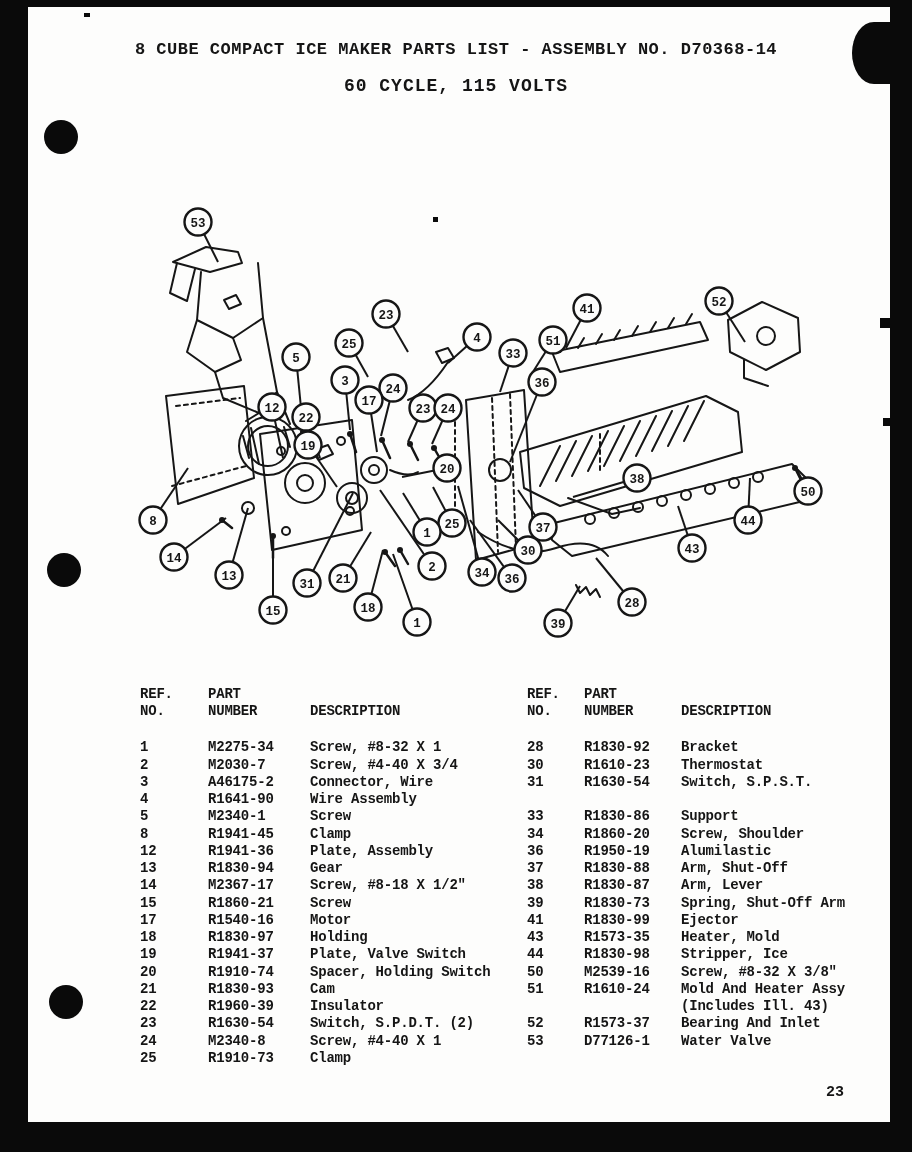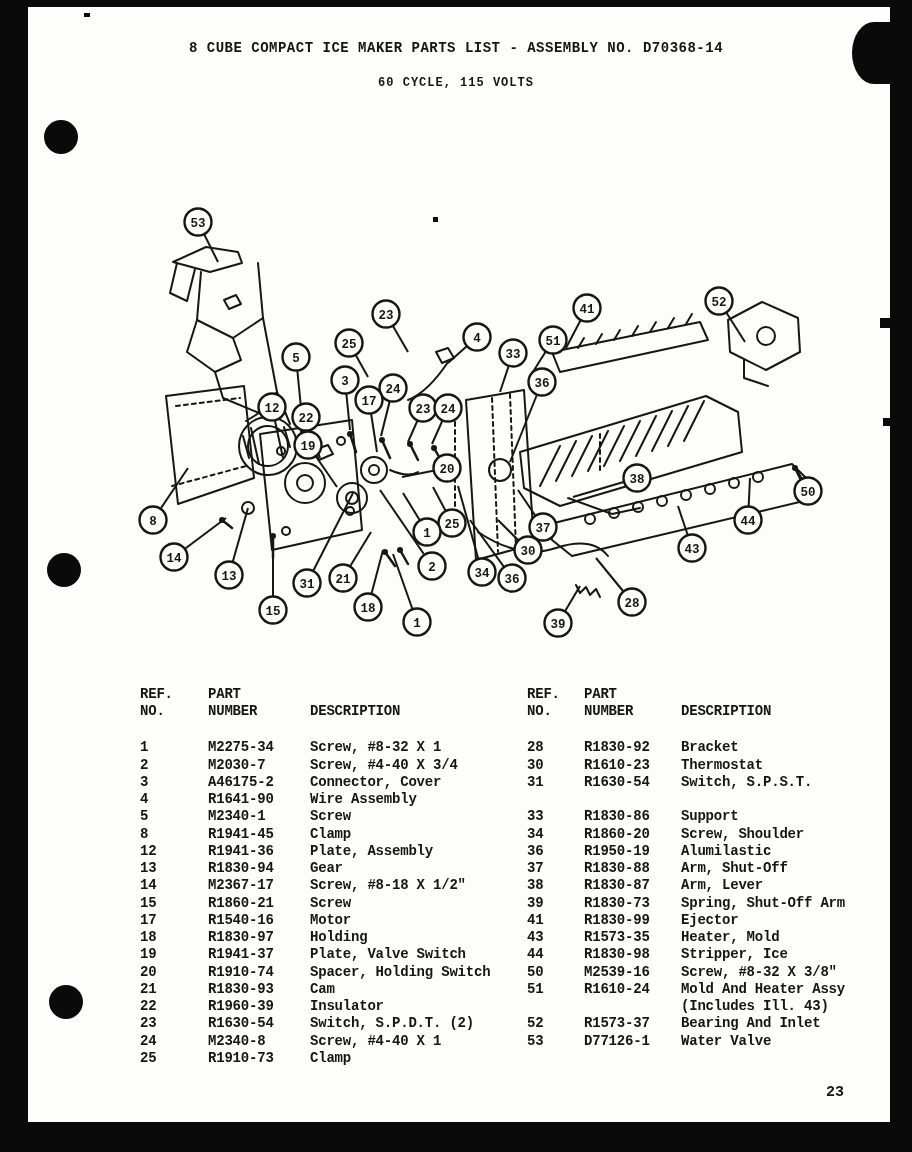--- a/index.html
+++ b/index.html
@@ -6,23 +6,23 @@
   #page{
     position:relative;width:912px;height:1152px;background:#fdfdfc;overflow:hidden;
     font-family:"Liberation Mono","DejaVu Sans Mono",monospace;color:#151515;
   }
   
   .edge{position:absolute;background:#0a0a0a;}
   .hole{position:absolute;width:34px;height:34px;border-radius:50%;background:#0a0a0a;}
   .speck{position:absolute;background:#0a0a0a;}
   
   #title{position:absolute;top:40px;left:0;width:100%;text-align:center;
-    font-size:14px;font-weight:bold;letter-spacing:.5px;white-space:pre;}
+    font-size:17px;font-weight:bold;letter-spacing:.5px;white-space:pre;}
   #subtitle{position:absolute;top:76px;left:0;width:100%;text-align:center;
-    font-size:12px;font-weight:bold;letter-spacing:1px;white-space:pre;}
+    font-size:18px;font-weight:bold;letter-spacing:1px;white-space:pre;}
   
   .pcol{position:absolute;top:686px;font-size:14px;font-weight:bold;letter-spacing:-.2px;}
   #pcol-left{left:140px;width:386px;}
   #pcol-right{left:527px;width:360px;}
   .phead .prow{height:17.2px;}
   .phead{margin-bottom:19px;}
   .prow{display:flex;height:17.25px;line-height:17.25px;white-space:pre;}
   #pcol-left .c-ref{width:68px;flex:none;}
   #pcol-left .c-part{width:102px;flex:none;}
   #pcol-right .c-ref{width:57px;flex:none;}
@@ -374,21 +374,21 @@
       </div>
       <div class="prow">
         <span class="c-ref">NO.</span>
         <span class="c-part">NUMBER</span>
         <span class="c-desc">DESCRIPTION</span>
       </div>
     </div>
     <div class="prows" id="left-rows">
         <div class="prow"><span class="c-ref">1</span><span class="c-part">M2275-34</span><span class="c-desc">Screw, #8-32 X 1</span></div>
         <div class="prow"><span class="c-ref">2</span><span class="c-part">M2030-7</span><span class="c-desc">Screw, #4-40 X 3/4</span></div>
-        <div class="prow"><span class="c-ref">3</span><span class="c-part">A46175-2</span><span class="c-desc">Connector, Cover</span></div>
+        <div class="prow"><span class="c-ref">3</span><span class="c-part">A46175-2</span><span class="c-desc">Connector, Wire</span></div>
         <div class="prow"><span class="c-ref">4</span><span class="c-part">R1641-90</span><span class="c-desc">Wire Assembly</span></div>
         <div class="prow"><span class="c-ref">5</span><span class="c-part">M2340-1</span><span class="c-desc">Screw</span></div>
         <div class="prow"><span class="c-ref">8</span><span class="c-part">R1941-45</span><span class="c-desc">Clamp</span></div>
         <div class="prow"><span class="c-ref">12</span><span class="c-part">R1941-36</span><span class="c-desc">Plate, Assembly</span></div>
         <div class="prow"><span class="c-ref">13</span><span class="c-part">R1830-94</span><span class="c-desc">Gear</span></div>
         <div class="prow"><span class="c-ref">14</span><span class="c-part">M2367-17</span><span class="c-desc">Screw, #8-18 X 1/2"</span></div>
         <div class="prow"><span class="c-ref">15</span><span class="c-part">R1860-21</span><span class="c-desc">Screw</span></div>
         <div class="prow"><span class="c-ref">17</span><span class="c-part">R1540-16</span><span class="c-desc">Motor</span></div>
         <div class="prow"><span class="c-ref">18</span><span class="c-part">R1830-97</span><span class="c-desc">Holding</span></div>
         <div class="prow"><span class="c-ref">19</span><span class="c-part">R1941-37</span><span class="c-desc">Plate, Valve Switch</span></div>

